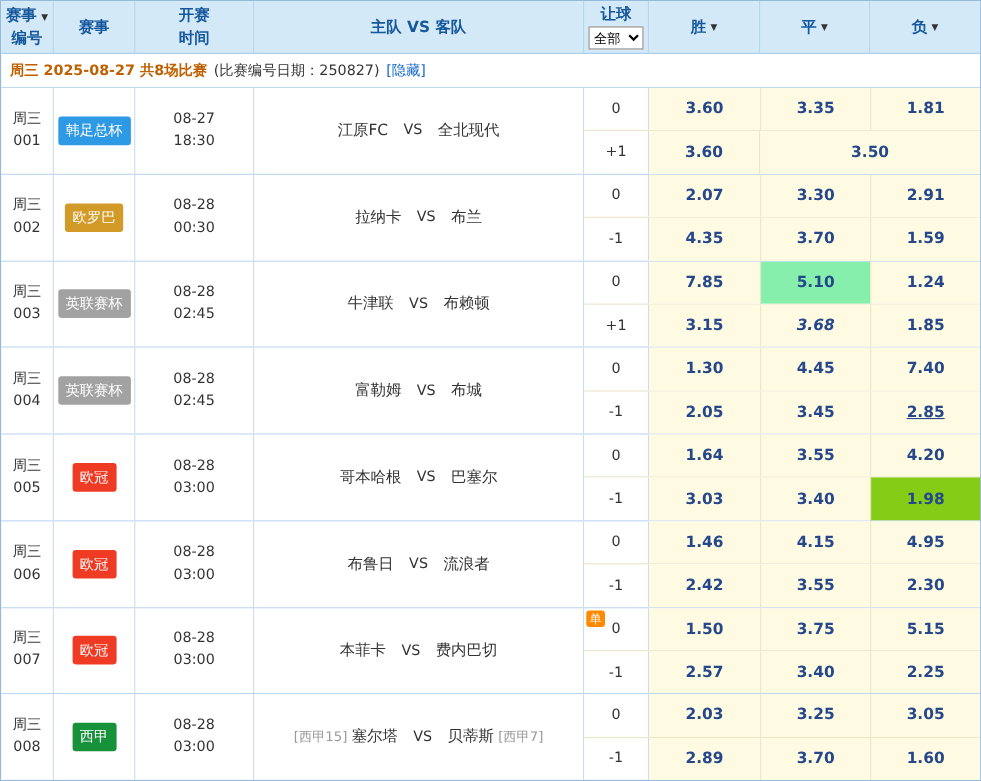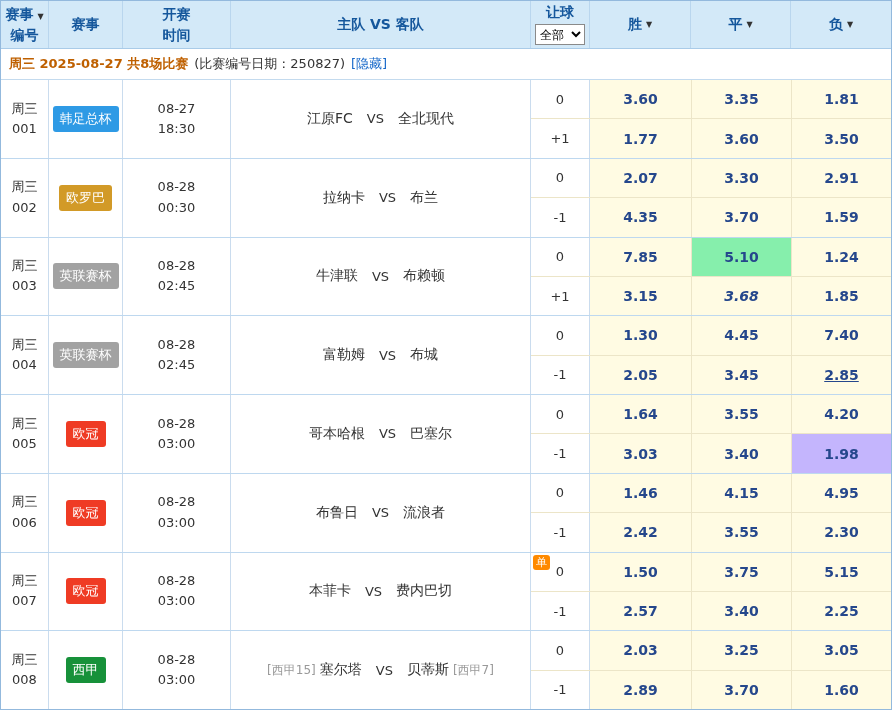--- a/index.html
+++ b/index.html
@@ -123,21 +123,20 @@
               <span>0</span>
             </div>
           <div class="cell c-odd w-win" style="color: rgb(37, 71, 140); background-color: rgb(255, 251, 227);">3.60</div>
           <div class="cell c-odd w-draw" style="color: rgb(37, 71, 140); background-color: rgb(255, 251, 227);">3.35</div>
           <div class="cell c-odd w-lose" style="color: rgb(37, 71, 140); background-color: rgb(255, 251, 227);">1.81</div>
         </div>
         <div class="odds-line">
           <div class="cell c-handicap">
               <span>+1</span>
             </div>
-          <div class="cell c-odd w-win" style="color: rgb(37, 71, 140); background-color: rgb(255, 251, 227);">1.77</div>
           <div class="cell c-odd w-draw" style="color: rgb(37, 71, 140); background-color: rgb(255, 251, 227);">3.60</div>
           <div class="cell c-odd w-lose" style="color: rgb(37, 71, 140); background-color: rgb(255, 251, 227);">3.50</div>
         </div>
       </div>
     </div>
 
     <div class="match">
       <div class="cell w-id">
           <div class="two-line">
             <span>周三</span>
@@ -289,21 +288,21 @@
           <div class="cell c-odd w-win" style="color: rgb(37, 71, 140); background-color: rgb(255, 251, 227);">1.64</div>
           <div class="cell c-odd w-draw" style="color: rgb(37, 71, 140); background-color: rgb(255, 251, 227);">3.55</div>
           <div class="cell c-odd w-lose" style="color: rgb(37, 71, 140); background-color: rgb(255, 251, 227);">4.20</div>
         </div>
         <div class="odds-line">
           <div class="cell c-handicap">
               <span>-1</span>
             </div>
           <div class="cell c-odd w-win" style="color: rgb(37, 71, 140); background-color: rgb(255, 251, 227);">3.03</div>
           <div class="cell c-odd w-draw" style="color: rgb(37, 71, 140); background-color: rgb(255, 251, 227);">3.40</div>
-          <div class="cell c-odd w-lose" style="color: rgb(37, 71, 140); background-color: #c4b5fd;">1.98</div>
+          <div class="cell c-odd w-lose" style="color: rgb(37, 71, 140); background-color: #84cc16;">1.98</div>
         </div>
       </div>
     </div>
 
     <div class="match">
       <div class="cell w-id">
           <div class="two-line">
             <span>周三</span>
             <span>006</span>
           </div>

